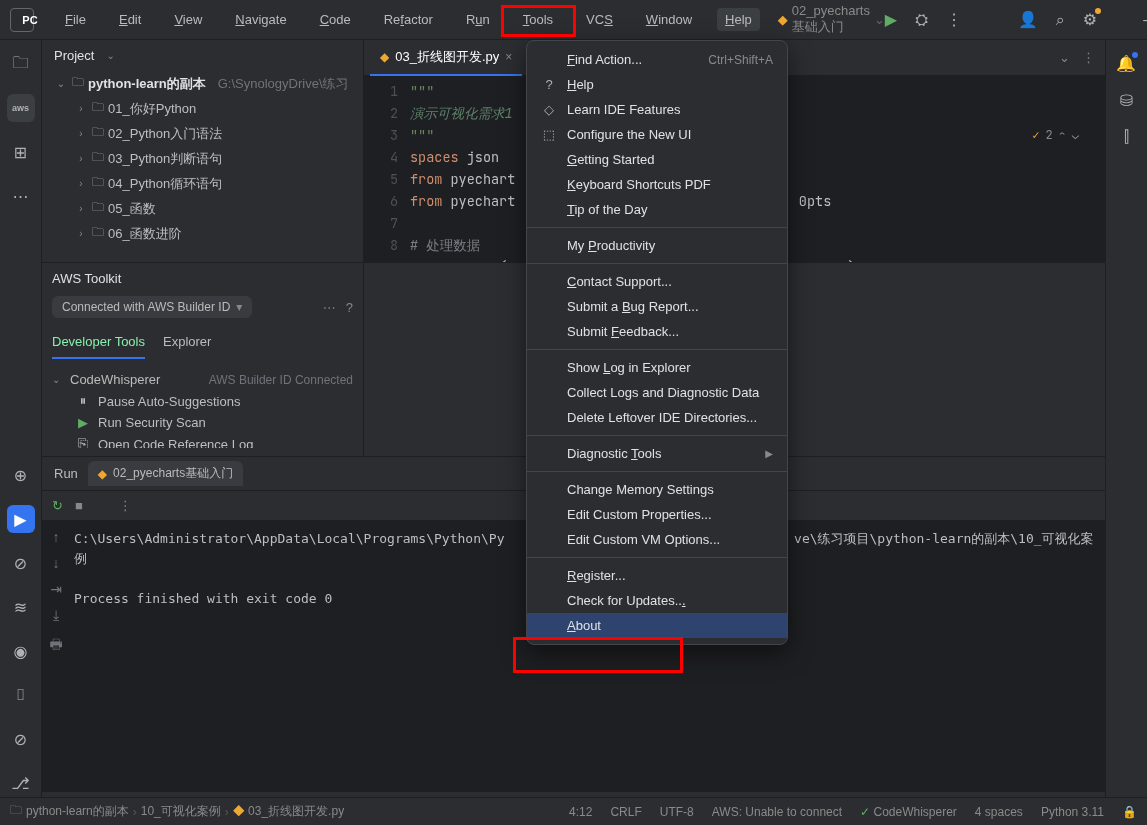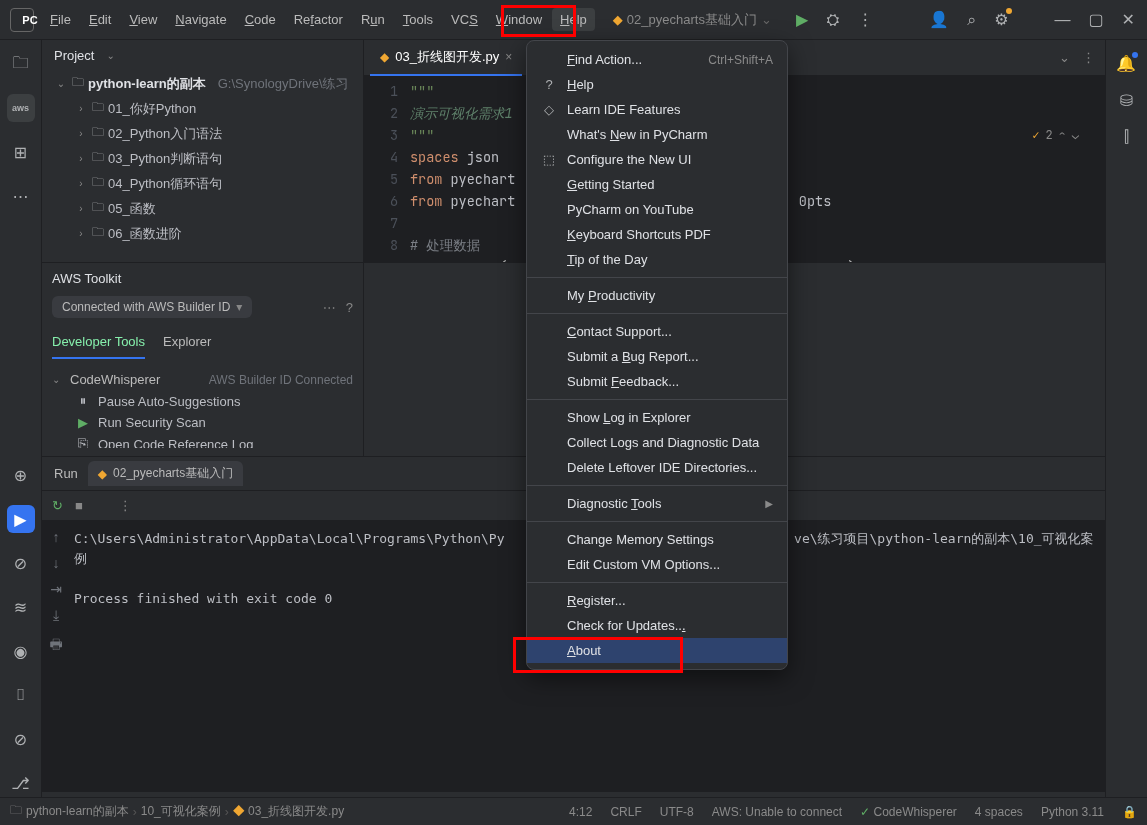--- a/index.html
+++ b/index.html
@@ -1,20 +1,20 @@
 <!DOCTYPE html>
 <html><head>
 <meta charset="utf-8">
 <style>
 * { margin: 0; padding: 0; box-sizing: border-box; }
 body { font-family: -apple-system, "Segoe UI", sans-serif; font-size: 13px; color: #BBBBBB; background: #2B2D30; width: 1147px; height: 825px; overflow: hidden; position: relative; }
 .title-bar { height: 40px; background: #2B2D30; display: flex; align-items: center; border-bottom: 1px solid #1E1F22; }
 .pycharm-logo { width: 24px; height: 24px; margin: 0 8px 0 10px; display: flex; align-items: center; justify-content: center; font-weight: bold; font-size: 11px; color: #fff; border: 1px solid #666; border-radius: 4px; padding-left: 16px; }
 .menu-bar { display: flex; gap: 2px; }
-.menu-item { padding: 4px 8px; cursor: pointer; border-radius: 4px; }
+.menu-item { padding: 4px 8px; cursor: pointer; border-radius: 4px; margin-left: 15px; }
 .menu-item u { text-decoration: underline; }
 .menu-item.active { background: #3C3F41; }
 .nav-crumb { margin-left: 18px; color: #8A8A8A; display: flex; align-items: center; gap: 4px; }
 .nav-crumb .chev { color: #666; }
 .title-right { margin-left: auto; display: flex; gap: 18px; padding-right: 12px; align-items: center; }
 .title-right span { color: #AFB1B3; font-size: 16px; cursor: pointer; }
 .red-menu-box { position: absolute; top: 5px; left: 501px; width: 75px; height: 32px; border: 3px solid #FF0000; z-index: 200; pointer-events: none; }
 .red-about-box { position: absolute; top: 637px; left: 513px; width: 170px; height: 36px; border: 3px solid #FF0000; z-index: 200; pointer-events: none; }
 .main-area { display: flex; height: calc(100% - 40px - 28px); }
 .left-rail { width: 42px; background: #2B2D30; display: flex; flex-direction: column; align-items: center; padding-top: 10px; gap: 16px; border-right: 1px solid #1E1F22; }
@@ -350,37 +350,29 @@
     </div>
     <div class="mi">
       <span class="micon">?</span>
       <span class="label"><u>H</u>elp</span>
     </div>
     <div class="mi">
       <span class="micon">◇</span>
       <span class="label">Learn IDE Features</span>
     </div>
     <div class="mi">
-      <span class="micon"></span>
-      <span class="label">What's <u>N</u>ew in PyCharm</span>
-    </div>
-    <div class="mi">
       <span class="micon">⬚</span>
       <span class="label">Configure the New UI</span>
     </div>
     <div class="mi">
       <span class="micon"></span>
       <span class="label"><u>G</u>etting Started</span>
     </div>
     <div class="mi">
       <span class="micon"></span>
-      <span class="label">PyCharm on YouTube</span>
-    </div>
-    <div class="mi">
-      <span class="micon"></span>
       <span class="label"><u>K</u>eyboard Shortcuts PDF</span>
     </div>
     <div class="mi">
       <span class="micon"></span>
       <span class="label"><u>T</u>ip of the Day</span>
     </div>
     <div class="msep"></div>
     <div class="mi">
       <span class="micon"></span>
       <span class="label">My <u>P</u>roductivity</span>
@@ -417,20 +409,24 @@
       <span class="label">Diagnostic <u>T</u>ools</span>
       <span class="sub-arrow">▶</span>
     </div>
     <div class="msep"></div>
     <div class="mi">
       <span class="micon"></span>
       <span class="label">Change Memory Settings</span>
     </div>
     <div class="mi">
       <span class="micon"></span>
+      <span class="label">Edit Custom Properties...</span>
+    </div>
+    <div class="mi">
+      <span class="micon"></span>
       <span class="label">Edit Custom VM Options...</span>
     </div>
     <div class="msep"></div>
     <div class="mi">
       <span class="micon"></span>
       <span class="label"><u>R</u>egister...</span>
     </div>
     <div class="mi">
       <span class="micon"></span>
       <span class="label">Check for Updates..<u>.</u></span>

